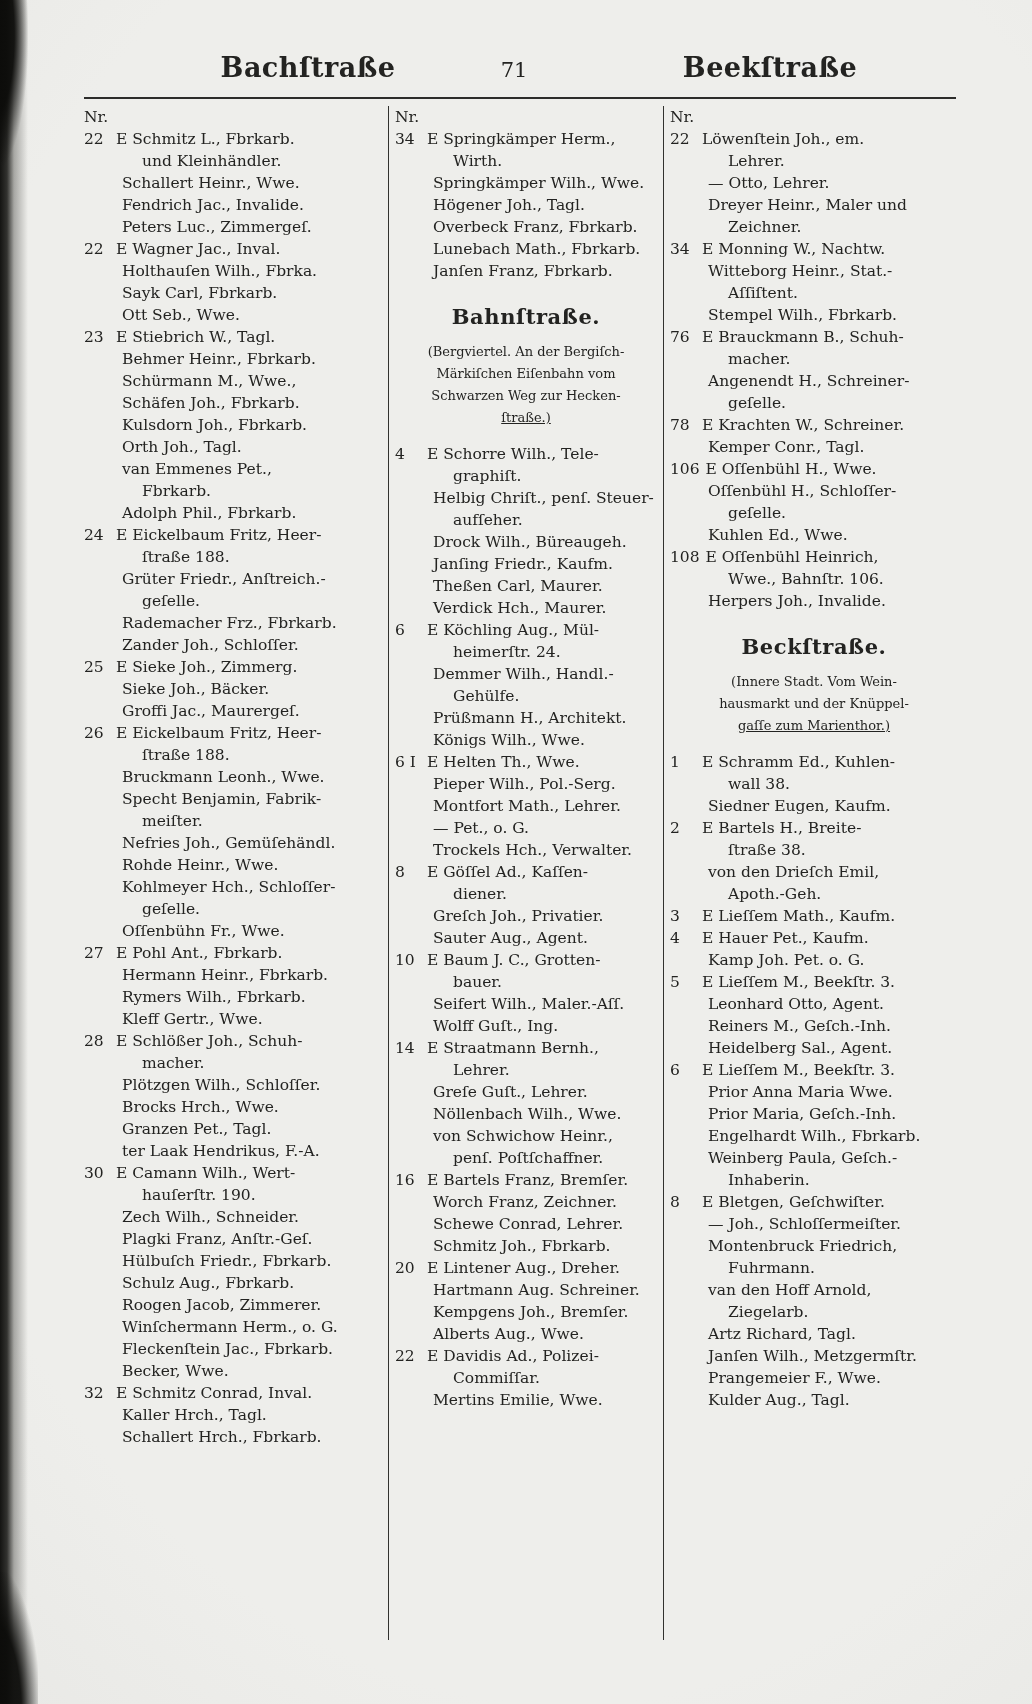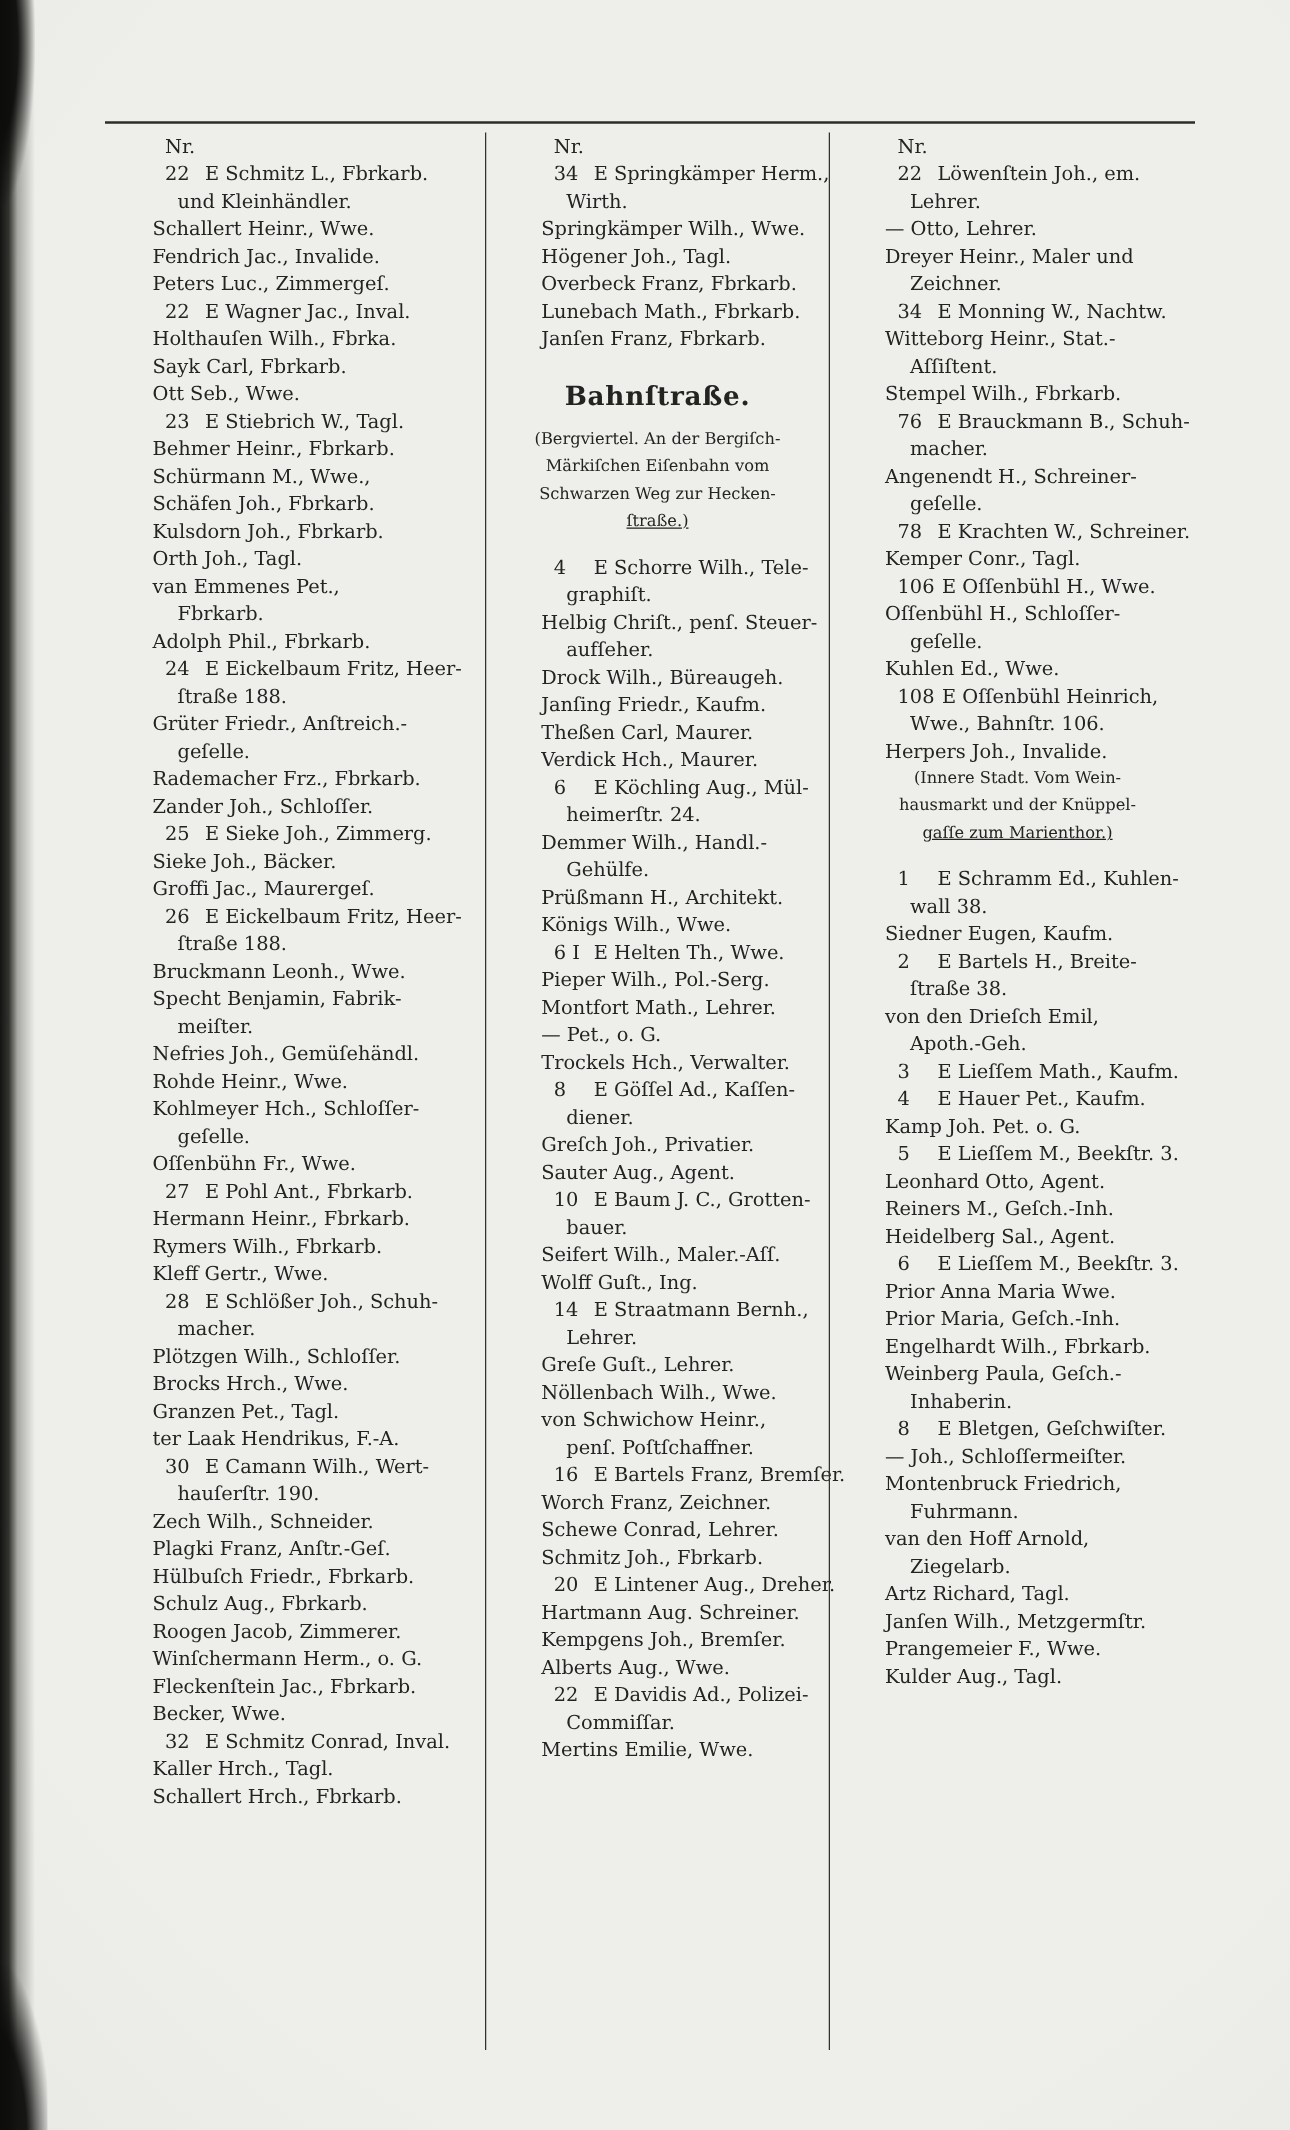--- a/index.html
+++ b/index.html
@@ -49,41 +49,46 @@
   .col-3{width:288px;}
   .col-divider{
     flex:0 0 auto;width:1px;height:1534px;background:#31312e;margin:0 6px;
   }
   .dir-line{
     font-size:15.5px;line-height:22px;white-space:nowrap;
   }
   .dir-line .house-num{
     display:inline-block;min-width:26px;text-align:left;margin-right:6px;
   }
-  .i0{padding-left:0;margin-left:48px;}
+  .i0{padding-left:0;}
   .i1{padding-left:38px;}
   .i2{padding-left:58px;}
   .street-heading{
     font-size:21px;font-weight:bold;text-align:center;
     margin:22px 0 12px 0;letter-spacing:.6px;
   }
   .street-desc{
     font-size:13px;line-height:22px;text-align:center;white-space:nowrap;
   }
   .street-desc.desc-end{margin-bottom:14px;text-decoration:underline;}
 </style>
 </head>
 <body>
 
 <div class="page">
 
   <div class="binding-edge"></div>
   <div class="blob-top"></div>
   <div class="blob-bottom"></div>
 
+  <header class="page-header">
+    <span class="running-head left">Bachſtraße</span>
+    <span class="page-number">71</span>
+    <span class="running-head right">Beekſtraße</span>
+  </header>
 
   <div class="header-rule"></div>
 
   <main class="columns">
     <section class="column col-1">
         <div class="dir-line i0"><span class="entry-text">Nr.</span></div>
         <div class="dir-line i0"><span class="house-num">22</span><span class="entry-text">E Schmitz L., Fbrkarb.</span></div>
         <div class="dir-line i2"><span class="entry-text">und Kleinhändler.</span></div>
         <div class="dir-line i1"><span class="entry-text">Schallert Heinr., Wwe.</span></div>
         <div class="dir-line i1"><span class="entry-text">Fendrich Jac., Invalide.</span></div>
@@ -222,20 +227,21 @@
         <div class="dir-line i2"><span class="entry-text">geſelle.</span></div>
         <div class="dir-line i0"><span class="house-num">78</span><span class="entry-text">E Krachten W., Schreiner.</span></div>
         <div class="dir-line i1"><span class="entry-text">Kemper Conr., Tagl.</span></div>
         <div class="dir-line i0"><span class="house-num">106</span><span class="entry-text">E Oſſenbühl H., Wwe.</span></div>
         <div class="dir-line i1"><span class="entry-text">Oſſenbühl H., Schloſſer-</span></div>
         <div class="dir-line i2"><span class="entry-text">geſelle.</span></div>
         <div class="dir-line i1"><span class="entry-text">Kuhlen Ed., Wwe.</span></div>
         <div class="dir-line i0"><span class="house-num">108</span><span class="entry-text">E Oſſenbühl Heinrich,</span></div>
         <div class="dir-line i2"><span class="entry-text">Wwe., Bahnſtr. 106.</span></div>
         <div class="dir-line i1"><span class="entry-text">Herpers Joh., Invalide.</span></div>
+        <h2 class="street-heading">Beckſtraße.</h2>
         <div class="street-desc">(Innere Stadt. Vom Wein-</div>
         <div class="street-desc">hausmarkt und der Knüppel-</div>
         <div class="street-desc desc-end">gaſſe zum Marienthor.)</div>
         <div class="dir-line i0"><span class="house-num">1</span><span class="entry-text">E Schramm Ed., Kuhlen-</span></div>
         <div class="dir-line i2"><span class="entry-text">wall 38.</span></div>
         <div class="dir-line i1"><span class="entry-text">Siedner Eugen, Kaufm.</span></div>
         <div class="dir-line i0"><span class="house-num">2</span><span class="entry-text">E Bartels H., Breite-</span></div>
         <div class="dir-line i2"><span class="entry-text">ſtraße 38.</span></div>
         <div class="dir-line i1"><span class="entry-text">von den Drieſch Emil,</span></div>
         <div class="dir-line i2"><span class="entry-text">Apoth.-Geh.</span></div>

